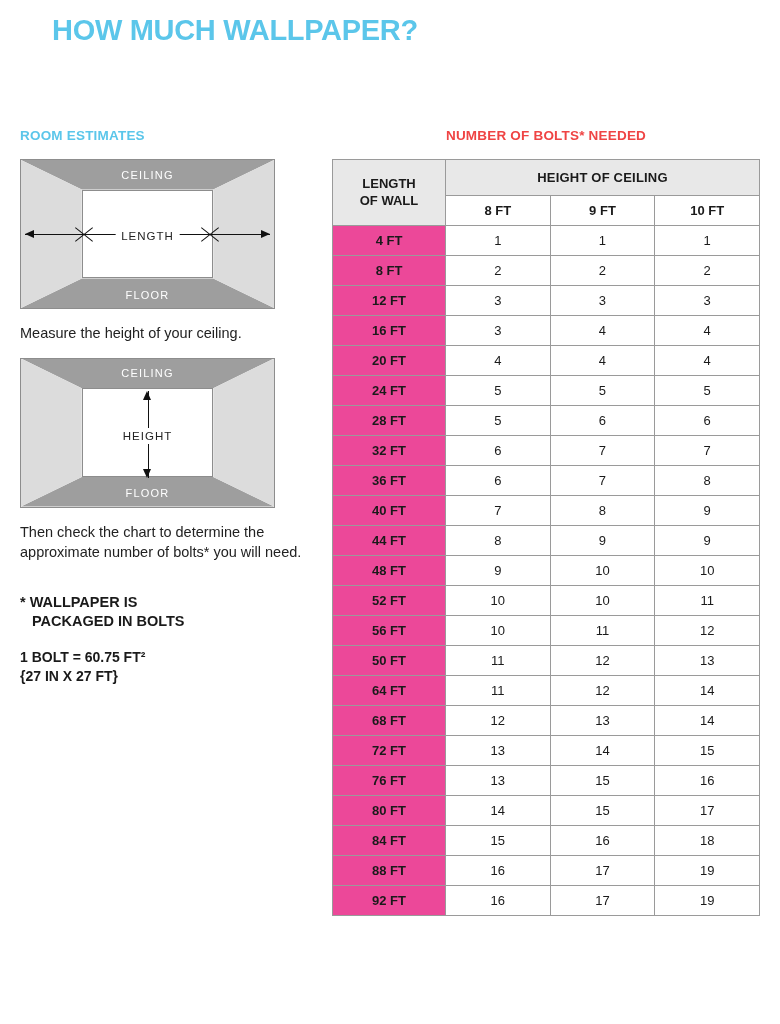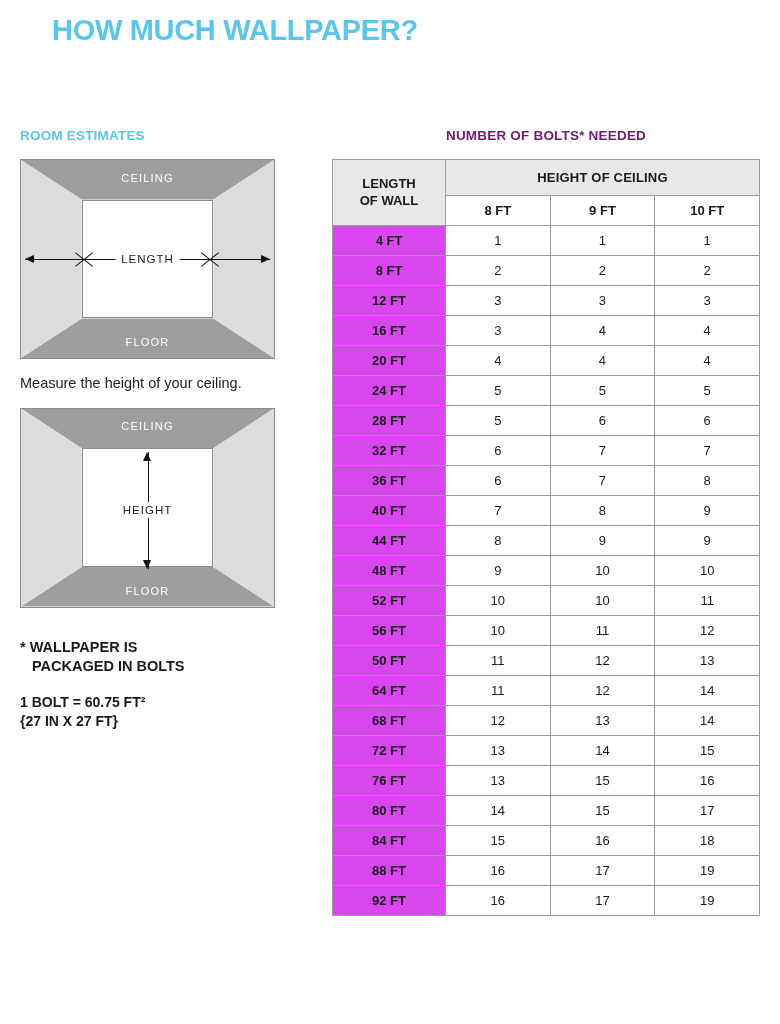--- a/index.html
+++ b/index.html
@@ -43,21 +43,21 @@
     letter-spacing: 0.2px;
     margin-bottom: 16px;
   }
   .body-text {
     font-size: 14.5px;
     line-height: 1.42;
     color: #222;
   }
   .diagram {
     width: 255px;
-    height: 200px;
+    height: 150px;
     margin: 14px 12px 14px 0;
     position: relative;
     border: 1px solid #8d8d8d;
     box-sizing: border-box;
     background: #ffffff;
   }
   
   .wall {
     position: absolute;
     left: 0; top: 0;
@@ -173,21 +173,21 @@
     font-weight: bold;
     line-height: 1.4;
   }
   .right-col {
     position: absolute;
     left: 332px;
     top: 128px;
     width: 428px;
   }
   .table-head-label {
-    color: #701a75;
+    color: #ef4444;
     font-size: 13.5px;
     font-weight: bold;
     letter-spacing: 0.2px;
     text-align: center;
     margin-bottom: 16px;
   }
   table.bolts {
     border-collapse: collapse;
     width: 428px;
     table-layout: fixed;
@@ -213,21 +213,21 @@
     letter-spacing: 0.2px;
     padding: 10px 2px;
   }
   th.sub-head {
     background: #ffffff;
     font-weight: bold;
     font-size: 13.5px;
     padding: 7px 2px;
   }
   td.row-label {
-    background: #d946ef;
+    background: #ec4899;
     font-weight: bold;
     font-size: 13.5px;
     padding: 7px 2px;
   }
   td.val {
     background: #ffffff;
     padding: 7px 2px;
     font-size: 13.5px;
   }
 </style>
@@ -263,20 +263,21 @@
       <div class="wall bottom"></div>
       <div class="wall left"></div>
       <div class="wall right"></div>
       <div class="inner-rect"></div>
       <div class="lbl-ceiling">CEILING</div>
       <div class="lbl-floor">FLOOR</div>
       <div class="arrow-v"></div>
       <div class="lbl-center" style="background:#fff; width:auto; left:50%; transform:translateX(-50%); padding:2px 6px;">HEIGHT</div>
     </div>
 
+    <div class="body-text">Then check the chart to determine the approximate number of bolts* you will need.</div>
 
     <div class="footnote">
       <span>* WALLPAPER IS</span>
       <span class="indent">PACKAGED IN BOLTS</span>
     </div>
 
     <div class="bolt-note">
       <div>1 BOLT = 60.75 FT²</div>
       <div>{27 IN X 27 FT}</div>
     </div>

